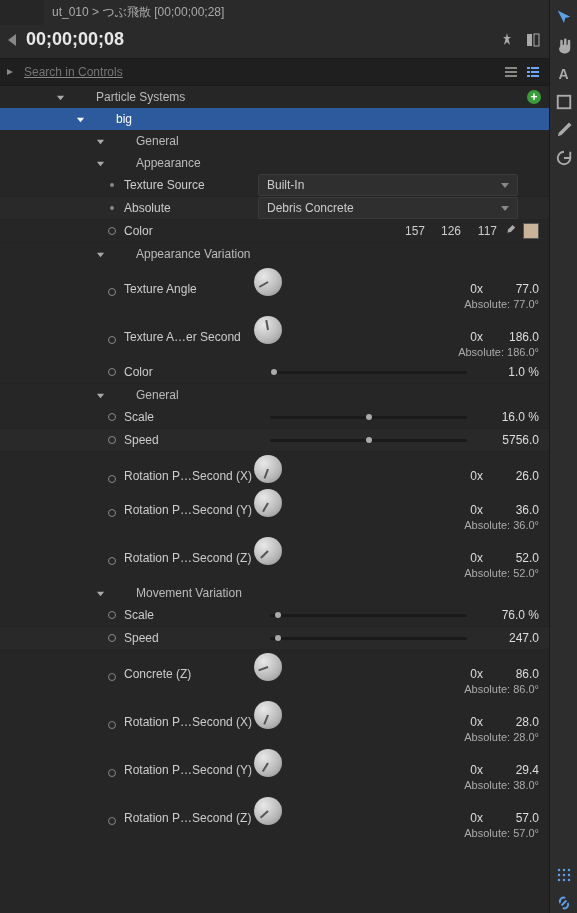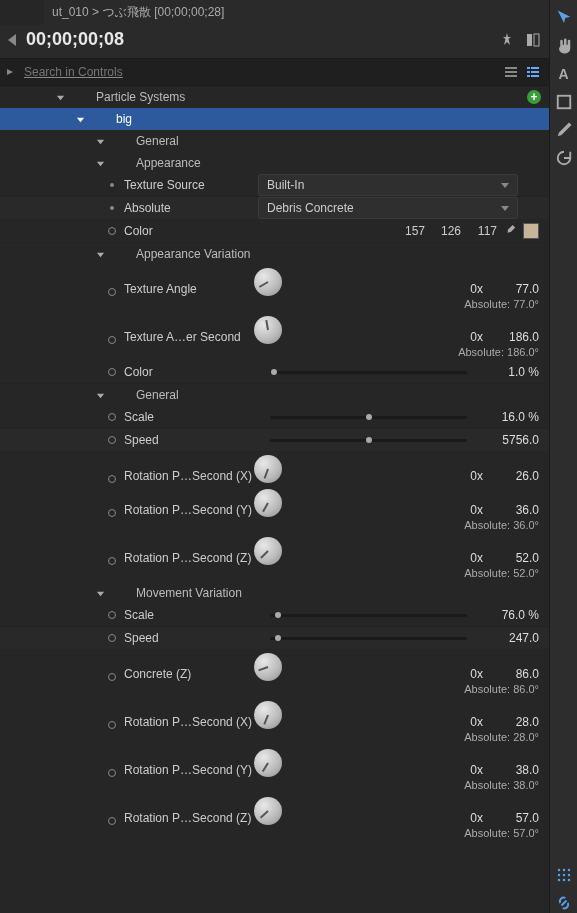--- a/index.html
+++ b/index.html
@@ -367,21 +367,21 @@
       <div class="knob-row-bot">Absolute: 28.0°</div>
     </div>
     <div class="knob-row">
       <div class="knob-row-top">
         <span class="indent i5"></span>
         <span class="bullet"></span>
         <span class="prop-label lbl-col">Rotation P…Second (Y)</span>
         <div class="knob a38"></div>
         <span class="spacer"></span>
         <span class="prop-val small">0x</span>
-        <span class="prop-val">38.0</span>
+        <span class="prop-val">29.4</span>
       </div>
       <div class="knob-row-bot">Absolute: 38.0°</div>
     </div>
     <div class="knob-row alt">
       <div class="knob-row-top">
         <span class="indent i5"></span>
         <span class="bullet"></span>
         <span class="prop-label lbl-col">Rotation P…Second (Z)</span>
         <div class="knob a57"></div>
         <span class="spacer"></span>

